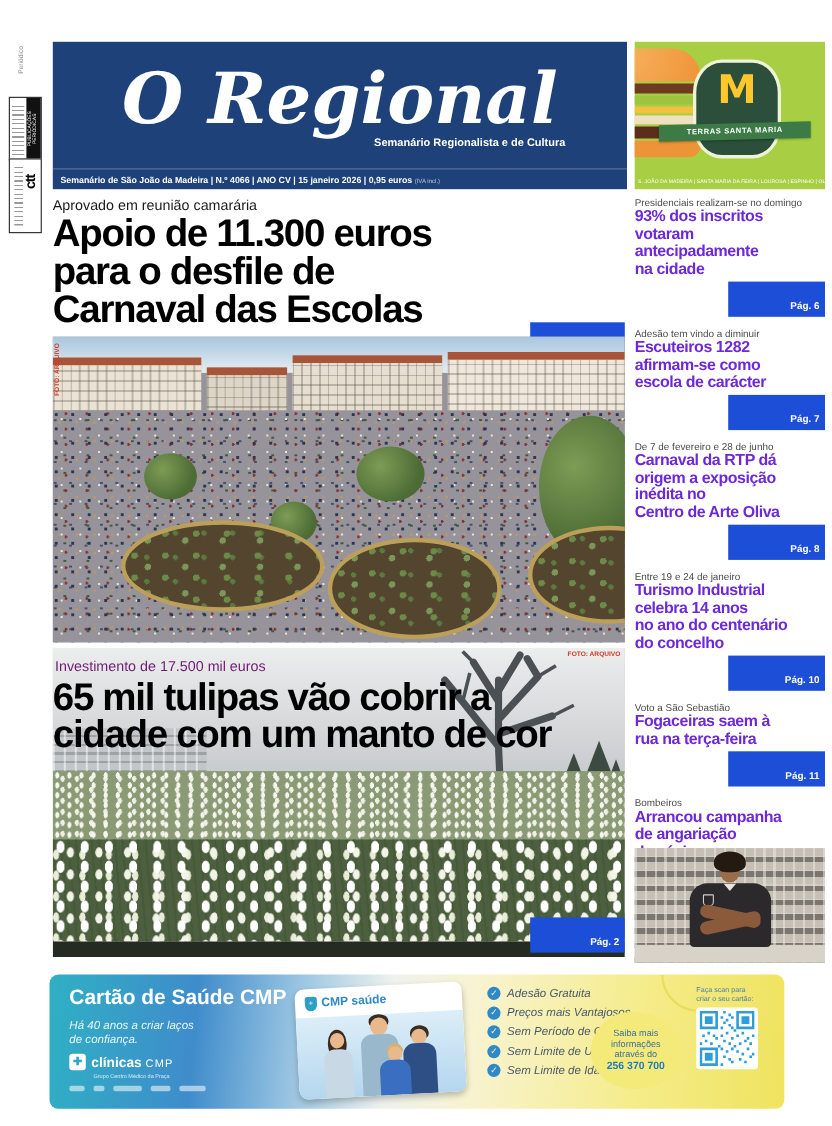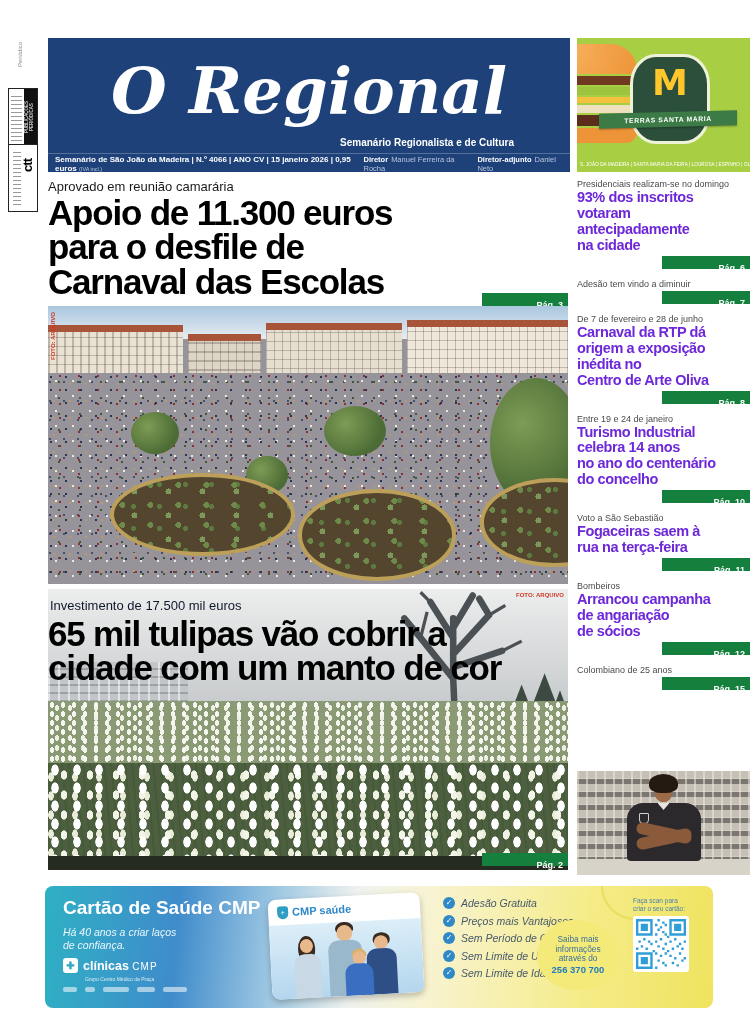--- a/index.html
+++ b/index.html
@@ -17,21 +17,21 @@
                 writing-mode:vertical-rl;transform:rotate(180deg);text-align:center;padding:1px 0;}
   .postal-box2{position:absolute;top:108px;left:6px;width:28px;height:66px;border:1px solid #222;background:#fff;}
   .postal-ctt{position:absolute;right:2px;top:14px;font-weight:bold;font-size:13px;
               writing-mode:vertical-rl;transform:rotate(180deg);letter-spacing:-1px;}
   .postal-box2 .postal-lines{position:absolute;left:4px;top:6px;bottom:6px;width:8px;margin:0;}
 
   
   .masthead{position:absolute;left:48px;top:38px;width:522px;height:134px;background:#1d4178;}
   .mast-title{position:absolute;left:0;right:0;top:-6px;height:118px;line-height:118px;text-align:center;
               font-family:"DejaVu Serif",serif;font-style:italic;font-weight:bold;font-size:64px;color:#fff;}
-  .mast-sub{position:absolute;right:56px;top:99px;font-size:10px;font-weight:bold;color:#fff;}
+  .mast-sub{position:absolute;right:56px;top:87px;font-size:10px;font-weight:bold;color:#fff;}
   .mast-bar{position:absolute;left:0;right:0;top:115px;height:19px;border-top:1px solid rgba(255,255,255,.25);
             display:flex;justify-content:space-between;align-items:center;padding:0 7px;color:#fff;}
   .mast-info{font-size:8px;font-weight:bold;}
   .mast-info small{font-size:5.5px;color:#b9c6de;font-weight:normal;}
   .mast-dirs{display:flex;gap:12px;font-size:7.5px;}
   .mast-dirs b{font-weight:bold;}
   .mast-dirs span.name{color:#b9c6de;margin-left:3px;}
 
   
   .mcd{position:absolute;left:577px;top:38px;width:173px;height:134px;background:#a8cf44;overflow:hidden;}
@@ -50,22 +50,22 @@
          font-family:"DejaVu Sans",sans-serif;line-height:40px;}
   .mcd-ribbon{position:absolute;left:22px;top:74px;width:138px;height:15px;background:#3c7a46;
               color:#fff;font-size:6.8px;font-weight:bold;letter-spacing:.6px;text-align:center;line-height:15px;
               transform:skewY(-1.5deg);box-shadow:0 1px 2px rgba(0,0,0,.3);}
   .mcd-cities{position:absolute;left:3px;right:3px;bottom:5px;color:#fff;font-size:4.6px;
               text-align:center;white-space:nowrap;letter-spacing:.1px;}
 
   
   .kicker{font-size:13px;color:#1a1a1a;}
   .headline-lg{font-size:35px;font-weight:bold;line-height:.98;letter-spacing:-1.2px;color:#000;margin-top:2px;}
-  .pg-badge{display:block;background:#15803d;color:#fff;font-size:9px;font-weight:bold;
-            height:13px;line-height:13px;text-align:right;padding:6px 5px;box-sizing:border-box;}
+  .pg-badge{display:block;background:#1d4ed8;color:#fff;font-size:9px;font-weight:bold;
+            height:13px;line-height:13px;text-align:right;padding:16px 5px;box-sizing:border-box;}
 
   .story1{position:absolute;left:48px;top:179px;width:522px;height:127px;}
   .story1 .pg-badge{position:absolute;right:2px;top:114px;width:86px;}
 
   
   .photo1{position:absolute;left:48px;top:306px;width:520px;height:278px;background:#97939a;overflow:hidden;}
   .sky{position:absolute;left:0;right:0;top:0;height:12%;
        background:linear-gradient(#a9c6de,#e6edf2),radial-gradient(circle at 70% 80%,#fff 0 8px,transparent 9px);}
   .bldg{position:absolute;box-sizing:border-box;border-top:7px solid #a85438;
         background-image:repeating-linear-gradient(90deg,rgba(70,60,55,.28) 0 1.5px,transparent 1.5px 8px),
@@ -115,21 +115,21 @@
                      radial-gradient(ellipse 2px 3px at 9px 7px,#eef0e4 90%,transparent);
     background-size:11px 9px,13px 10px;}
   .field-near{position:absolute;left:0;right:0;top:62%;height:33%;background-color:#4e5e40;
     background-image:
       radial-gradient(ellipse 4px 6px at 7px 7px,#ffffff 85%,transparent),
       radial-gradient(ellipse 3.5px 5px at 16px 12px,#f2f4e8 85%,transparent),
       radial-gradient(ellipse 3px 5px at 3px 14px,#e8ecd8 85%,transparent),
       repeating-linear-gradient(85deg,rgba(60,90,45,.55) 0 2px,transparent 2px 7px);
     background-size:22px 18px,26px 20px,24px 19px,auto;}
   .soil{position:absolute;left:0;right:0;bottom:0;height:5%;background:#262b22;}
-  .story2-kicker{position:absolute;left:2px;top:9px;font-size:13px;color:#0f172a;}
+  .story2-kicker{position:absolute;left:2px;top:9px;font-size:13px;color:#701a75;}
   .story2-headline{position:absolute;left:0;top:26px;width:100%;}
   .photo2-credit{position:absolute;right:4px;top:3px;font-size:6px;font-weight:bold;color:#d03a2a;}
   .photo2 .pg-badge{position:absolute;right:0;bottom:4px;width:86px;}
 
   
   .rcol{position:absolute;left:577px;top:179px;width:173px;}
   .ritem{margin-bottom:10px;}
   .rkicker{font-size:9px;color:#4a4a4a;margin-bottom:1px;}
   .rheadline{font-size:14.5px;font-weight:bold;line-height:1.1;letter-spacing:-.4px;color:#6d28d9;}
   .rbadge{margin-top:2px;margin-left:auto;width:88px;}
@@ -217,24 +217,20 @@
       <div class="postal-lines"></div>
       <div class="postal-ctt">ctt</div>
     </div>
   </div>
 
   <div class="masthead">
     <div class="mast-title">O Regional</div>
     <div class="mast-sub">Semanário Regionalista e de Cultura</div>
     <div class="mast-bar">
       <span class="mast-info"><span>Semanário de São João da Madeira | N.º 4066 | ANO CV | 15 janeiro 2026 | 0,95 euros</span> <small>(IVA incl.)</small></span>
-      <span class="mast-dirs">
-        <span><b>Diretor</b><span class="name">Manuel Ferreira da Rocha</span></span>
-        <span><b>Diretor-adjunto</b><span class="name">Daniel Neto</span></span>
-      </span>
     </div>
   </div>
 
   <div class="mcd">
     <div class="burger">
       <div class="bun-top"></div>
         <div class="patty1"></div>
         <div class="lettuce"></div>
       <div class="cheese"></div>
         <div class="cream"></div>
@@ -297,20 +293,23 @@
     <div class="ritem">
       <div class="rkicker">Presidenciais realizam-se no domingo</div>
       <div class="rheadline pre">93% dos inscritos
 votaram
 antecipadamente
 na cidade</div>
       <span class="pg-badge rbadge">Pág. 6</span>
     </div>
     <div class="ritem">
       <div class="rkicker">Adesão tem vindo a diminuir</div>
+      <div class="rheadline pre">Escuteiros 1282
+afirmam-se como
+escola de carácter</div>
       <span class="pg-badge rbadge">Pág. 7</span>
     </div>
     <div class="ritem">
       <div class="rkicker">De 7 de fevereiro e 28 de junho</div>
       <div class="rheadline pre">Carnaval da RTP dá
 origem a exposição
 inédita no
 Centro de Arte Oliva</div>
       <span class="pg-badge rbadge">Pág. 8</span>
     </div>

